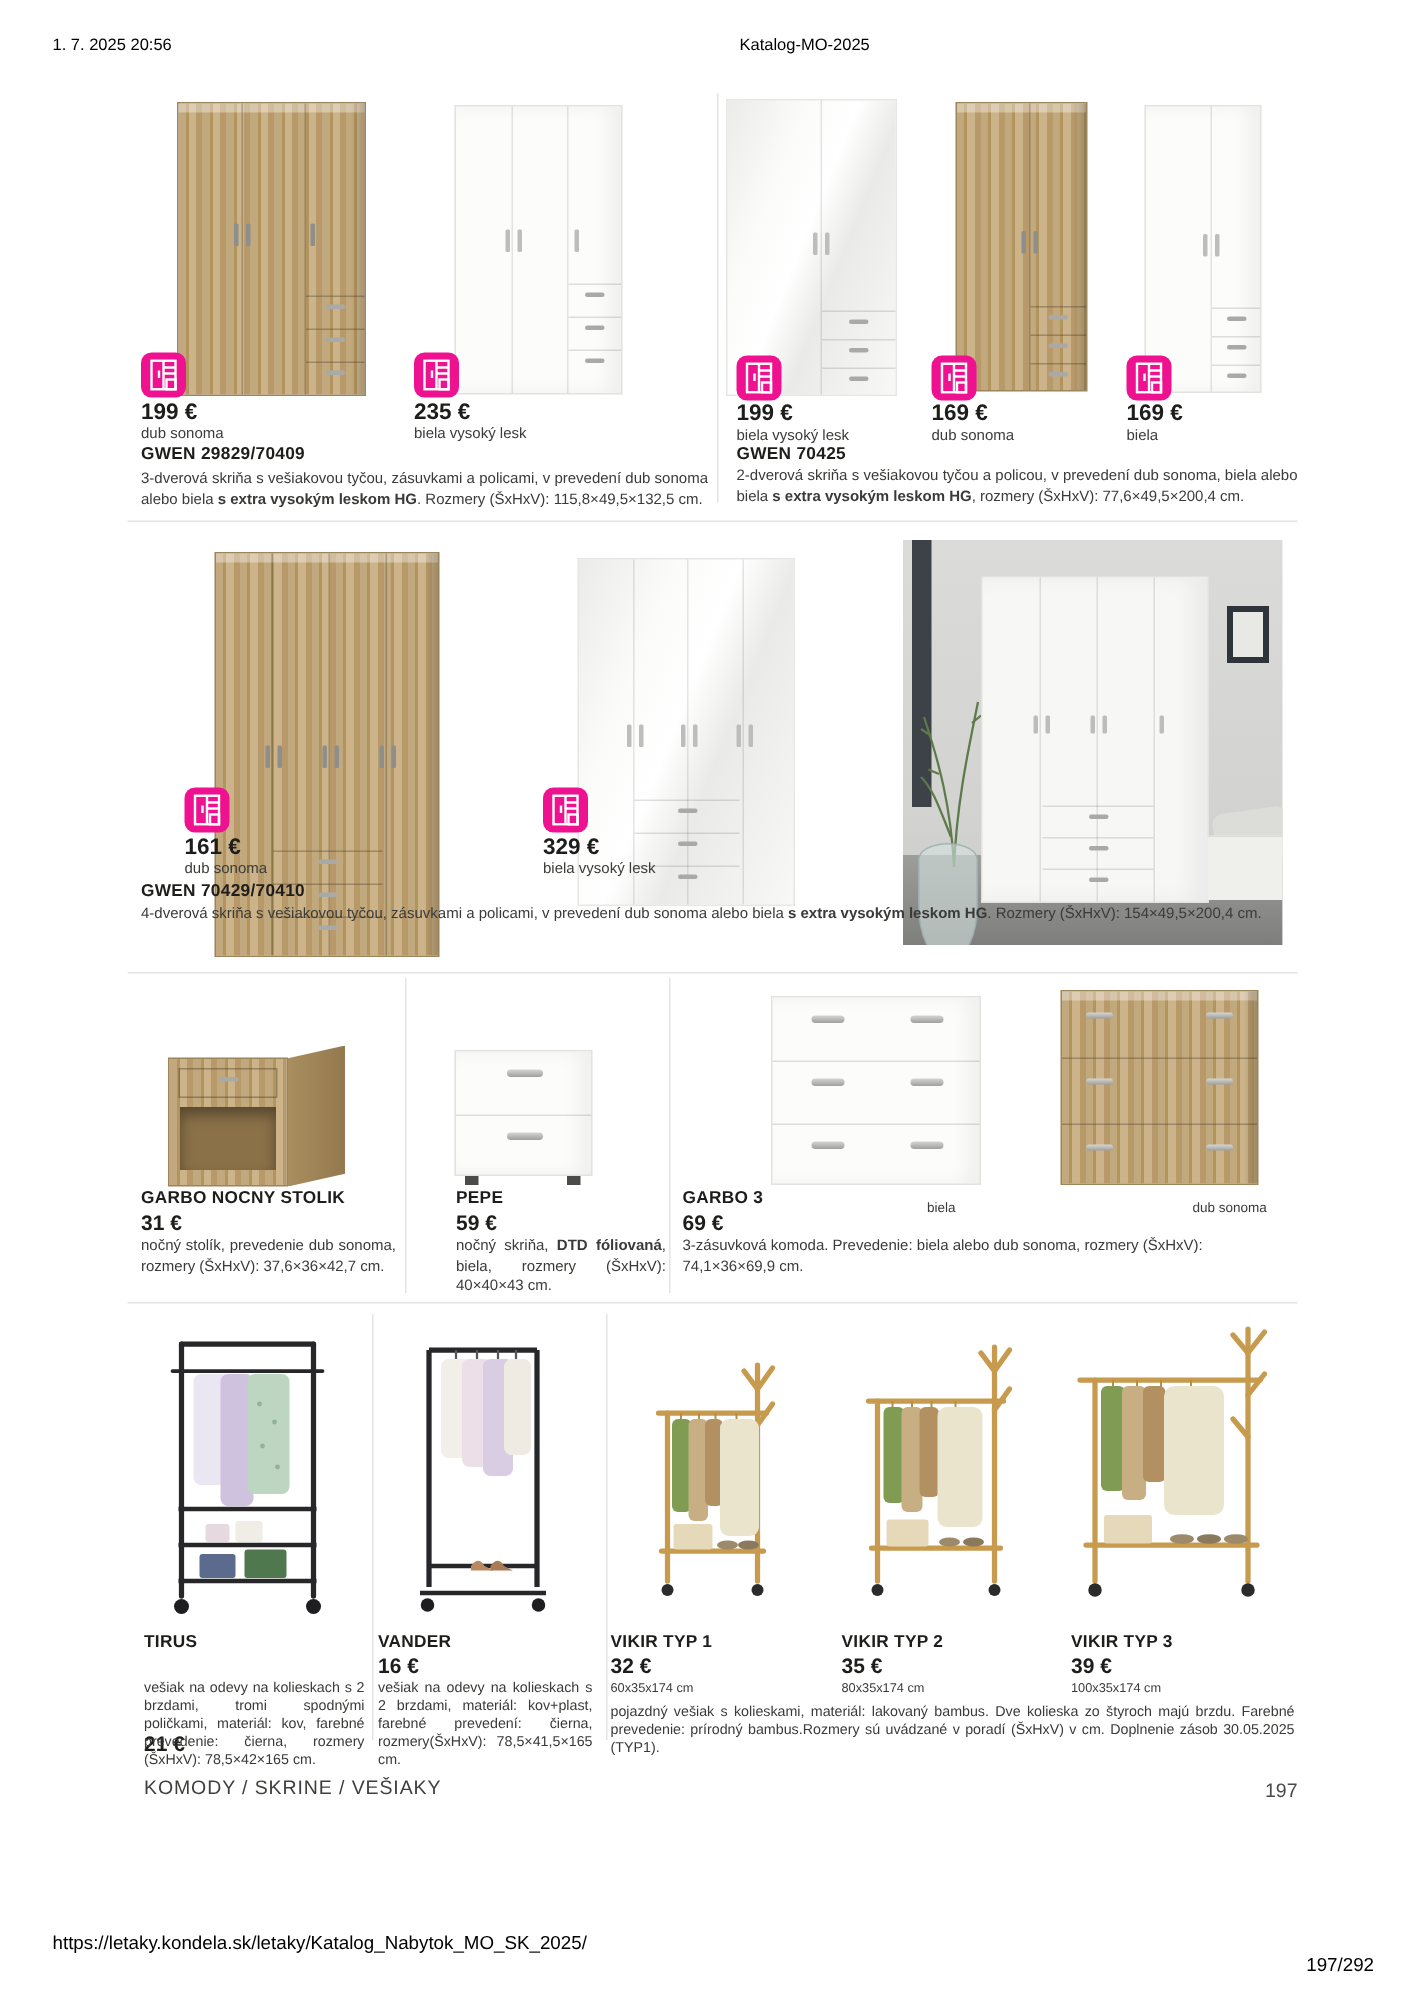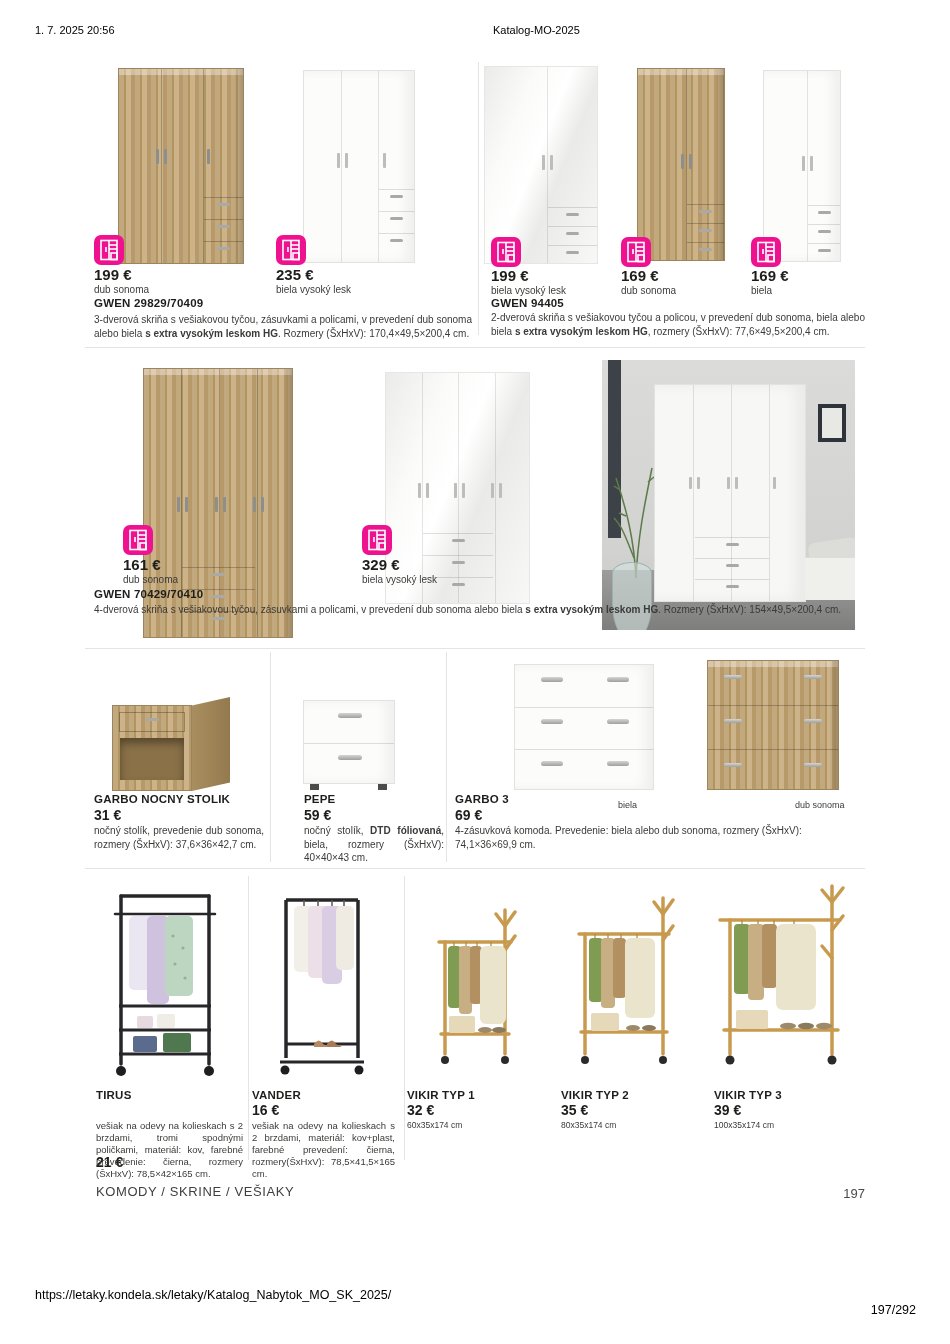--- a/index.html
+++ b/index.html
@@ -111,21 +111,21 @@
           <line x1="15" y1="10" x2="23" y2="10"></line>
           <line x1="15" y1="14" x2="23" y2="14"></line>
           <rect x="17" y="18" width="6" height="6.5"></rect>
         </g>
       </svg>
   </div>
   <div class="price" style="left:276px;top:266px">235 €</div>
   <div class="clabel" style="left:276px;top:284px">biela vysoký lesk</div>
 
   <div class="ptitle" style="left:94px;top:297px">GWEN 29829/70409</div>
-  <div class="pdesc" style="left:94px;top:313px;width:378px"><span>3-dverová skriňa s vešiakovou tyčou, zásuvkami a policami, v prevedení dub sonoma alebo biela </span><b>s extra vysokým leskom HG</b><span>. Rozmery (ŠxHxV): 170,4×49,5×200,4 cm.</span></div>
+  <div class="pdesc" style="left:94px;top:313px;width:378px"><span>3-dverová skriňa s vešiakovou tyčou, zásuvkami a policami, v prevedení dub sonoma alebo biela </span><b>s extra vysokým leskom HG</b><span>. Rozmery (ŠxHxV): 115,8×49,5×132,5 cm.</span></div>
 
   <div class="vdiv" style="left:478px;top:62px;height:273px"></div>
 
   <div class="imgbox hg" style="left:484px;top:66px;width:114px;height:198px">
     <i class="vl" style="left:62px"></i>
     <i class="vh" style="left:57px;top:88px"></i>
       <i class="vh" style="left:65px;top:88px"></i>
     <div class="drw" style="left:63px;right:0;top:140px;height:19px">
         <div class="dh"></div>
       </div>
@@ -205,21 +205,21 @@
           <line x1="12" y1="12" x2="12" y2="17"></line>
           <line x1="15" y1="10" x2="23" y2="10"></line>
           <line x1="15" y1="14" x2="23" y2="14"></line>
           <rect x="17" y="18" width="6" height="6.5"></rect>
         </g>
       </svg>
   </div>
   <div class="price" style="left:751px;top:267px">169 €</div>
   <div class="clabel" style="left:751px;top:285px">biela</div>
 
-  <div class="ptitle" style="left:491px;top:297px">GWEN 94405</div>
+  <div class="ptitle" style="left:491px;top:297px">GWEN 70425</div>
   <div class="pdesc" style="left:491px;top:311px;width:374px"><span>2-dverová skriňa s vešiakovou tyčou a policou, v prevedení dub sonoma, biela alebo biela </span><b>s extra vysokým leskom HG</b><span>, rozmery (ŠxHxV): 77,6×49,5×200,4 cm.</span></div>
 
   <div class="hdiv" style="left:85px;top:347px;width:780px"></div>
 
   <div class="imgbox wood" style="left:143px;top:368px;width:150px;height:270px">
     <i class="topl"></i>
       <i class="vl" style="left:37px"></i>
       <i class="vl" style="left:75px"></i>
       <i class="vl" style="left:113px"></i>
     <i class="vh" style="left:33px;top:128px"></i>
@@ -377,27 +377,27 @@
       <i class="pill" style="left:96px;top:102px;width:18px;height:4px"></i>
     <i class="shade"></i>
   </div>
 
   <div class="ptitle" style="left:94px;top:793px">GARBO NOCNY STOLIK</div>
   <div class="price sm" style="left:94px;top:807px">31 €</div>
   <div class="pdesc" style="left:94px;top:824px;width:170px"><span>nočný stolík, prevedenie dub sonoma, rozmery (ŠxHxV): 37,6×36×42,7 cm.</span><b></b><span></span></div>
 
   <div class="ptitle" style="left:304px;top:793px">PEPE</div>
   <div class="price sm" style="left:304px;top:807px">59 €</div>
-  <div class="pdesc" style="left:304px;top:824px;width:140px"><span>nočný stolík, </span><b>DTD fóliovaná</b><span>, biela, rozmery (ŠxHxV): 40×40×43 cm.</span></div>
+  <div class="pdesc" style="left:304px;top:824px;width:140px"><span>nočný skriňa, </span><b>DTD fóliovaná</b><span>, biela, rozmery (ŠxHxV): 40×40×43 cm.</span></div>
 
   <div class="ptitle" style="left:455px;top:793px">GARBO 3</div>
   <div class="price sm" style="left:455px;top:807px">69 €</div>
   <div class="sizelbl" style="left:618px;top:800px;font-size:9px">biela</div>
   <div class="sizelbl" style="left:795px;top:800px;font-size:9px">dub sonoma</div>
-  <div class="pdesc" style="left:455px;top:824px;width:410px;text-align:left">4-zásuvková komoda. Prevedenie: biela alebo dub sonoma, rozmery (ŠxHxV): 74,1×36×69,9 cm.</div>
+  <div class="pdesc" style="left:455px;top:824px;width:410px;text-align:left">3-zásuvková komoda. Prevedenie: biela alebo dub sonoma, rozmery (ŠxHxV): 74,1×36×69,9 cm.</div>
 
   <div class="hdiv" style="left:85px;top:868px;width:780px"></div>
 
   <div class="vdiv" style="left:248px;top:876px;height:284px"></div>
   <div class="vdiv" style="left:404px;top:876px;height:284px"></div>
 
   <svg class="abs" style="left:105px;top:884px" width="120" height="196" viewBox="0 0 120 196">
     <g stroke="#27272a" stroke-width="3.5" fill="none" stroke-linecap="round">
       <line x1="16" y1="12" x2="104" y2="12"></line>
         <line x1="16" y1="12" x2="16" y2="180"></line>
@@ -544,20 +544,21 @@
   <div class="sizelbl" style="left:407px;top:1120px">60x35x174 cm</div>
 
   <div class="ptitle" style="left:561px;top:1089px">VIKIR TYP 2</div>
   <div class="price sm" style="left:561px;top:1102px">35 €</div>
   <div class="sizelbl" style="left:561px;top:1120px">80x35x174 cm</div>
 
   <div class="ptitle" style="left:714px;top:1089px">VIKIR TYP 3</div>
   <div class="price sm" style="left:714px;top:1102px">39 €</div>
   <div class="sizelbl" style="left:714px;top:1120px">100x35x174 cm</div>
 
+  <div class="pdesc xs" style="left:407px;top:1136px;width:456px">pojazdný vešiak s kolieskami, materiál: lakovaný bambus. Dve kolieska zo štyroch majú brzdu. Farebné prevedenie: prírodný bambus.Rozmery sú uvádzané v poradí (ŠxHxV) v cm. Doplnenie zásob 30.05.2025 (TYP1).</div>
 
   <div class="navcat" style="left:96px;top:1184px">KOMODY / SKRINE / VEŠIAKY</div>
   <div class="pagenum" style="left:815px;top:1186px;width:50px;text-align:right">197</div>
 
   <div class="foot" style="left:35px;top:1288px">https://letaky.kondela.sk/letaky/Katalog_Nabytok_MO_SK_2025/</div>
   <div class="foot" style="left:850px;top:1303px;width:66px;text-align:right">197/292</div>
 
 </div>
 
 </body></html>

